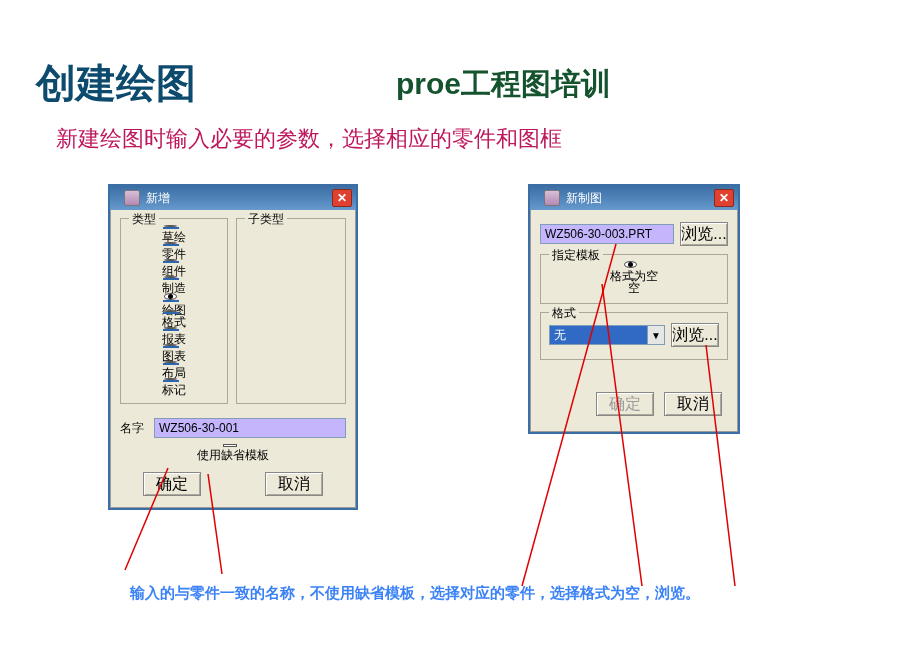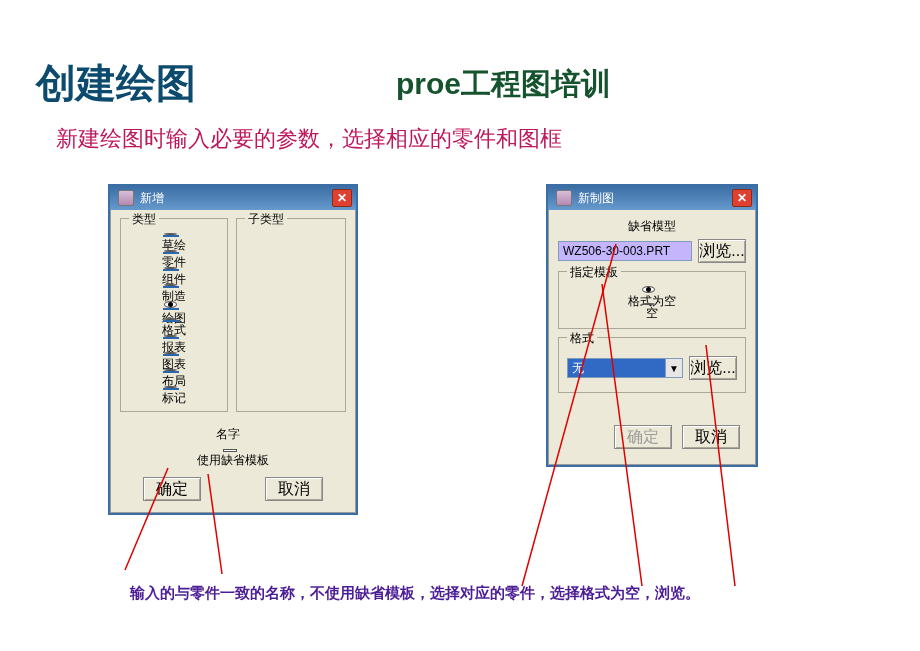--- a/index.html
+++ b/index.html
@@ -33,38 +33,38 @@
     top: 124px;
     font-size: 22px;
     color: #be185d;
   }
   .caption {
     position: absolute;
     left: 130px;
     top: 584px;
     font-size: 15px;
     font-weight: 600;
-    color: #4c1d95;
+    color: #3b82f6;
   }
 
   
   .dialog {
     position: absolute;
     border: 2px solid #3a6ea5;
     background: #ece9d8;
     box-shadow: 0 0 0 1px #9b9b9b inset;
   }
   .titlebar {
     height: 24px;
     background: linear-gradient(#3a6ea5, #6699cc);
     color: #fff;
     display: flex;
     align-items: center;
     font-size: 12px;
-    padding: 0 8px;
+    padding: 0 14px;
     position: relative;
   }
   .titlebar .tb-icon {
     width: 14px;
     height: 14px;
     background: linear-gradient(#d8bfd8, #b388b3);
     border: 1px solid #777;
     border-radius: 2px;
     margin-right: 6px;
   }
@@ -85,21 +85,21 @@
     font-weight: bold;
     line-height: 1;
   }
   .body {
     padding: 8px 10px;
     font-size: 12px;
     color: #000;
   }
   .fieldset {
     border: 1px solid #aca899;
-    padding: 14px 8px 8px 8px;
+    padding: 6px 8px 8px 8px;
     margin-bottom: 8px;
     position: relative;
   }
   .fieldset > .legend {
     position: absolute;
     top: -8px;
     left: 8px;
     background: #ece9d8;
     padding: 0 3px;
     font-size: 12px;
@@ -190,25 +190,25 @@
     justify-content: center;
     font-size: 10px;
   }
 
   
   #dlg-new { left: 108px; top: 184px; width: 246px; }
   #dlg-new .cols { display: flex; gap: 8px; }
   #dlg-new .col-type { flex: 1; }
   #dlg-new .col-sub { width: 92px; }
   #dlg-new .footer { display: flex; justify-content: center; gap: 64px; padding: 8px 0 4px 0; }
-  #dlg-new .name-row { display: flex; align-items: center; margin: 6px 0; justify-content: center; }
+  #dlg-new .name-row { display: flex; align-items: center; margin: 6px 0; }
   #dlg-new .name-row .lbl { width: 34px; }
 
   
-  #dlg-draw { left: 546px; top: 184px; width: 208px; text-align: center; }
+  #dlg-draw { left: 528px; top: 184px; width: 208px; }
   #dlg-draw .rowline { display:flex; align-items:center; margin:4px 0; }
   #dlg-draw .footer { display:flex; justify-content:flex-end; gap:10px; padding:24px 6px 8px 6px; }
 </style>
 </head>
 <body>
 
 <div class="page-title">创建绘图</div>
 <div class="page-subtitle">proe工程图培训</div>
 <div class="instruction">新建绘图时输入必要的参数，选择相应的零件和图框</div>
 <div class="caption">输入的与零件一致的名称，不使用缺省模板，选择对应的零件，选择格式为空，浏览。</div>
@@ -273,40 +273,40 @@
             <span class="type-icon"></span>
             <span>标记</span>
           </div>
       </div>
       <div class="fieldset col-sub">
         <div class="legend">子类型</div>
       </div>
     </div>
     <div class="name-row">
       <span class="lbl">名字</span>
+      <div class="text-input" style="flex:1;">WZ506-30-001</div>
     </div>
     <div class="row" style="height:20px;">
       <span class="chk"></span>
         <span>使用缺省模板</span>
     </div>
     <div class="footer">
       <div class="button">确定</div>
       <div class="button">取消</div>
     </div>
   </div>
 </div>
 
 <div class="dialog" id="dlg-draw">
   <div class="titlebar">
     <div class="tb-icon"></div>
     <span>新制图</span>
     <div class="close">✕</div>
   </div>
   <div class="body">
-    <div style="font-size:12px;margin-bottom:2px;">缺省模型</div>
     <div class="rowline">
       <div class="text-input" style="flex:1;">WZ506-30-003.PRT</div>
       <div class="button" style="margin-left:6px;min-width:46px;">浏览...</div>
     </div>
     <div class="fieldset" style="margin-top:8px;">
       <div class="legend">指定模板</div>
       <div class="row">
           <span class="radio checked"></span>
           <span>格式为空</span>
         </div>

